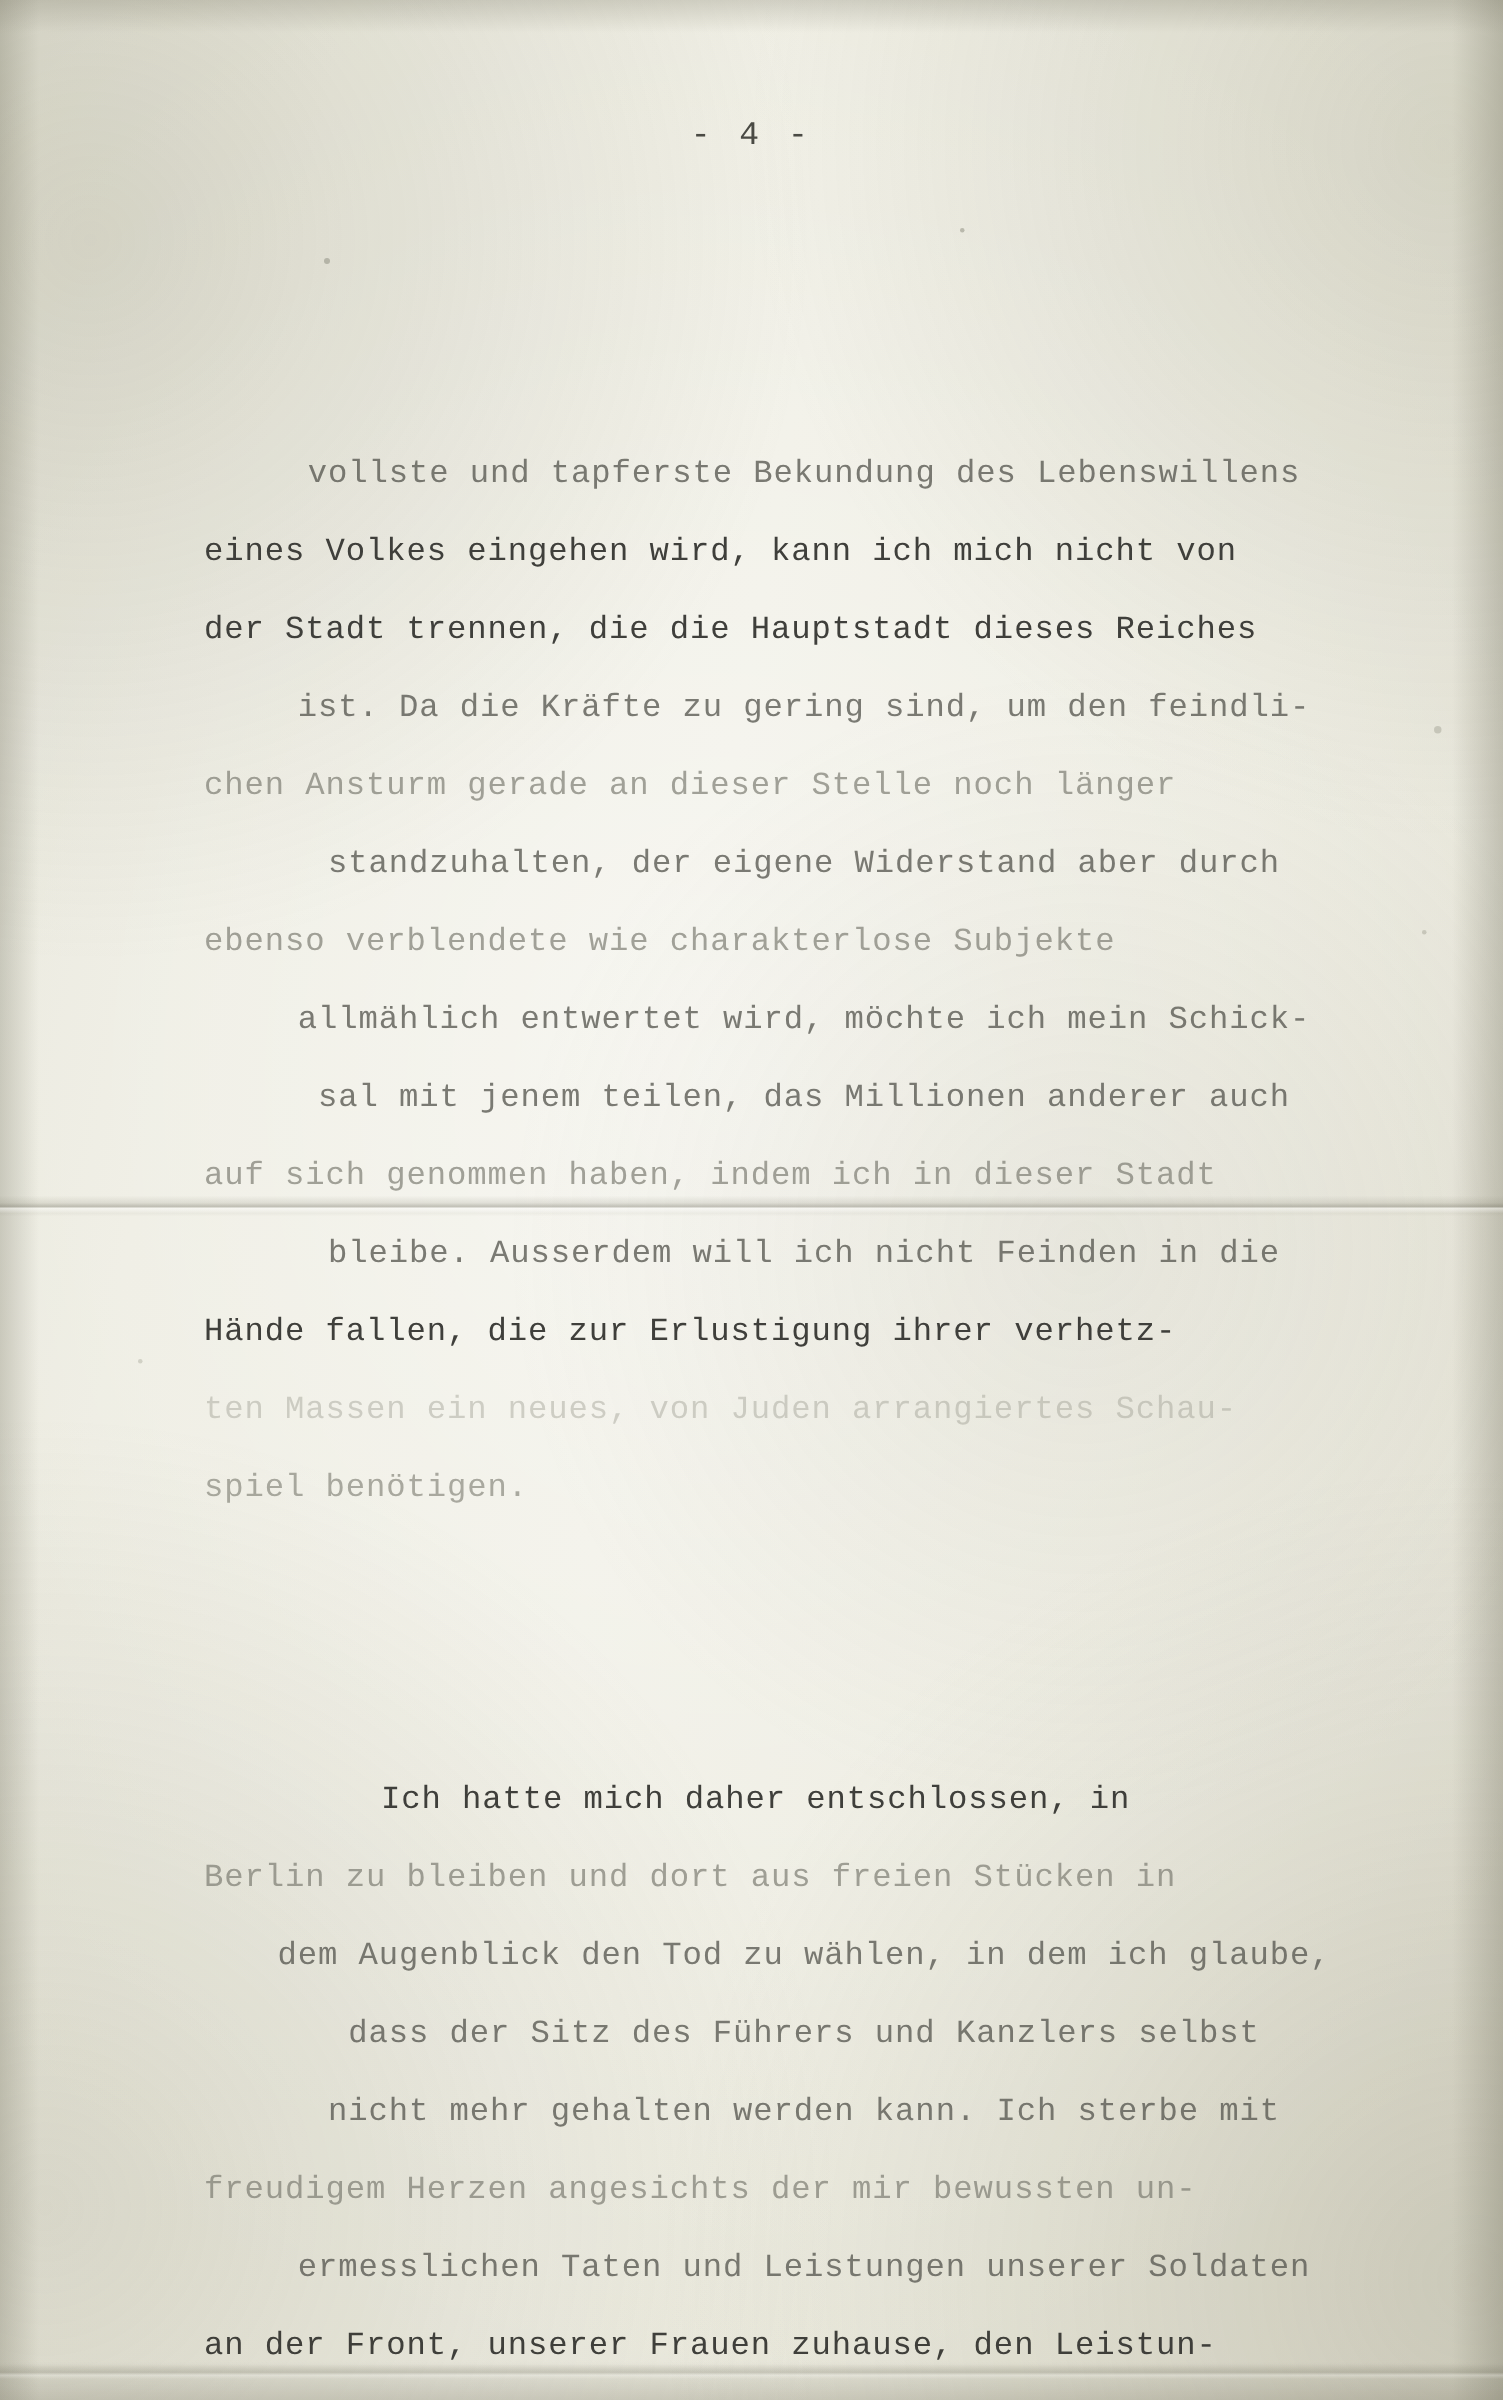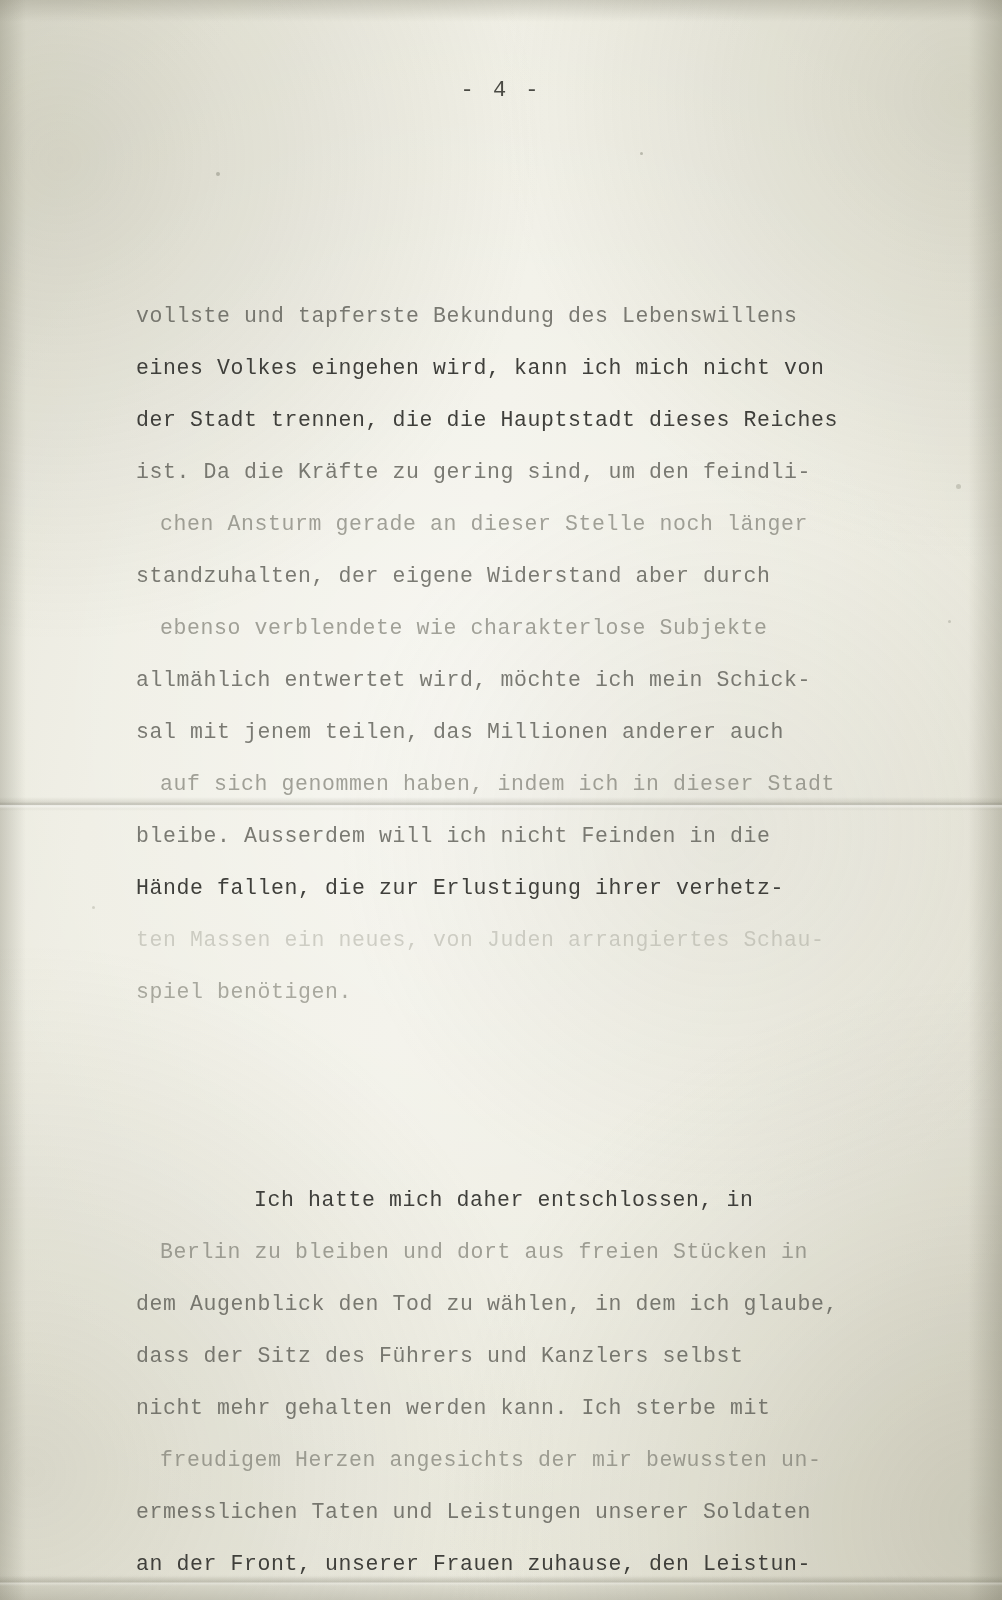--- a/index.html
+++ b/index.html
@@ -100,22 +100,22 @@
     margin-top: 52px;
   }
   .indent {
     display: inline-block;
     width: 118px;
   }
 
   
   .ln { display: block; }
   .f1 { color: #3a3a36; opacity: 0.97; }
-  .f2 { color: #5c5c55; opacity: 0.80; }
-  .f3 { color: #76766c; opacity: 0.66; margin-left: 24px; }
+  .f2 { color: #5c5c55; opacity: 0.80; text-align: center; }
+  .f3 { color: #76766c; opacity: 0.66; }
 
   
   .ghost {
     color: #9a9a8e;
     opacity: 0.42;
   }
   .ghost-strong {
     color: #7c7c71;
     opacity: 0.62;
   }

